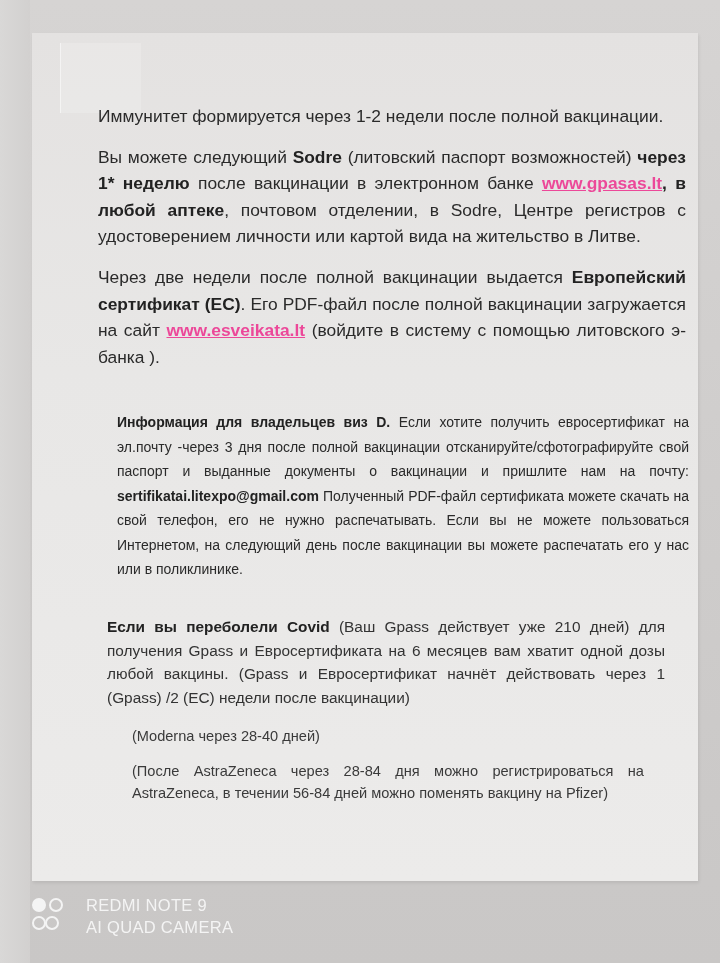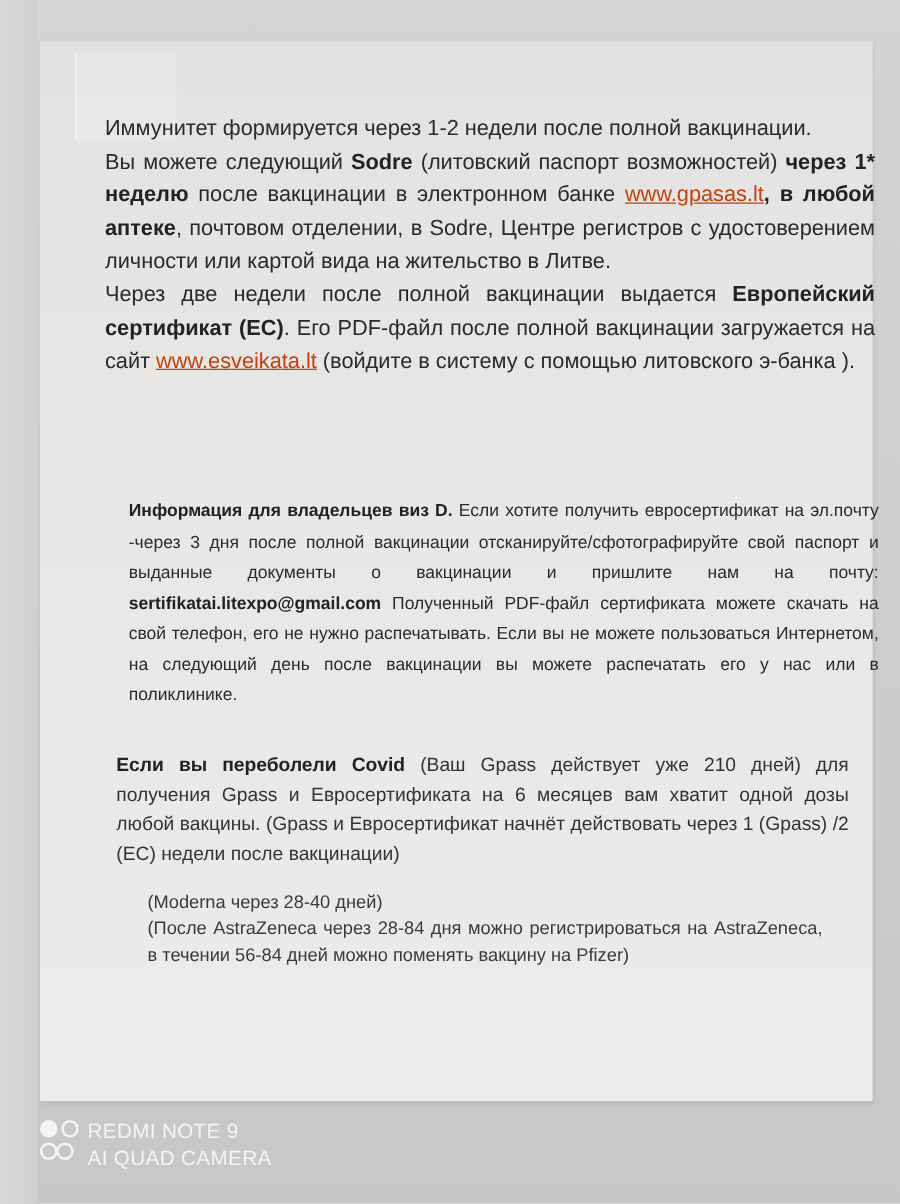--- a/index.html
+++ b/index.html
@@ -16,30 +16,30 @@
       position: absolute; left: 32px; top: 33px; width: 666px; height: 848px;
       background: linear-gradient(180deg, #e4e2e1 0%, #e8e7e6 40%, #ecebea 100%);
       box-shadow: 1px 2px 3px rgba(0,0,0,0.08);
     }
     .tape {
       position: absolute; left: 28px; top: 10px; width: 80px; height: 70px;
       background: rgba(255,255,255,0.18);
       border-left: 1px solid rgba(255,255,255,0.5);
     }
     .block { position: absolute; color: #2a2a2a; }
-    .block p { margin: 0; }
+    .block p { margin: 14px; }
     .b1 { left: 84px; top: 89px; width: 616px; font-size: 17.4px; line-height: 26.6px; text-align: justify; }
     .b2 { left: 103px; top: 396px; width: 600px; font-size: 14px; line-height: 24.5px; text-align: justify; }
     .b3 { left: 93px; top: 601px; width: 586px; font-size: 15.4px; line-height: 23.5px; text-align: justify; color: #333; }
     .b4 { left: 118px; top: 712px; width: 540px; font-size: 14.6px; line-height: 21.3px; color: #3a3a3a; }
     .b4 .just { text-align: justify; }
     b { font-weight: bold; color: #222; }
-    a.link { color: #c2410c; font-weight: normal; text-decoration: underline; }
+    a.link { color: #ec4899; font-weight: bold; text-decoration: underline; }
     .watermark {
-      position: absolute; left: 32px; top: 894px; display: flex; gap: 0;
+      position: absolute; left: 32px; top: 894px; display: flex; align-items: center; gap: 16px;
       color: #f4f4f4; font-size: 16.5px; letter-spacing: 0.3px; line-height: 22px;
     }
     .wm-icon { width: 38px; height: 40px; position: relative; }
     .wm-icon .c { position: absolute; width: 14px; height: 14px; border-radius: 50%; border: 2px solid #f4f4f4; box-sizing: border-box; }
     .wm-icon .c1 { left: 0; top: 2px; background: #f4f4f4; }
     .wm-icon .c2 { left: 17px; top: 2px; }
     .wm-icon .c3 { left: 0; top: 20px; }
     .wm-icon .c4 { left: 13px; top: 20px; }
   </style>
 </head>

